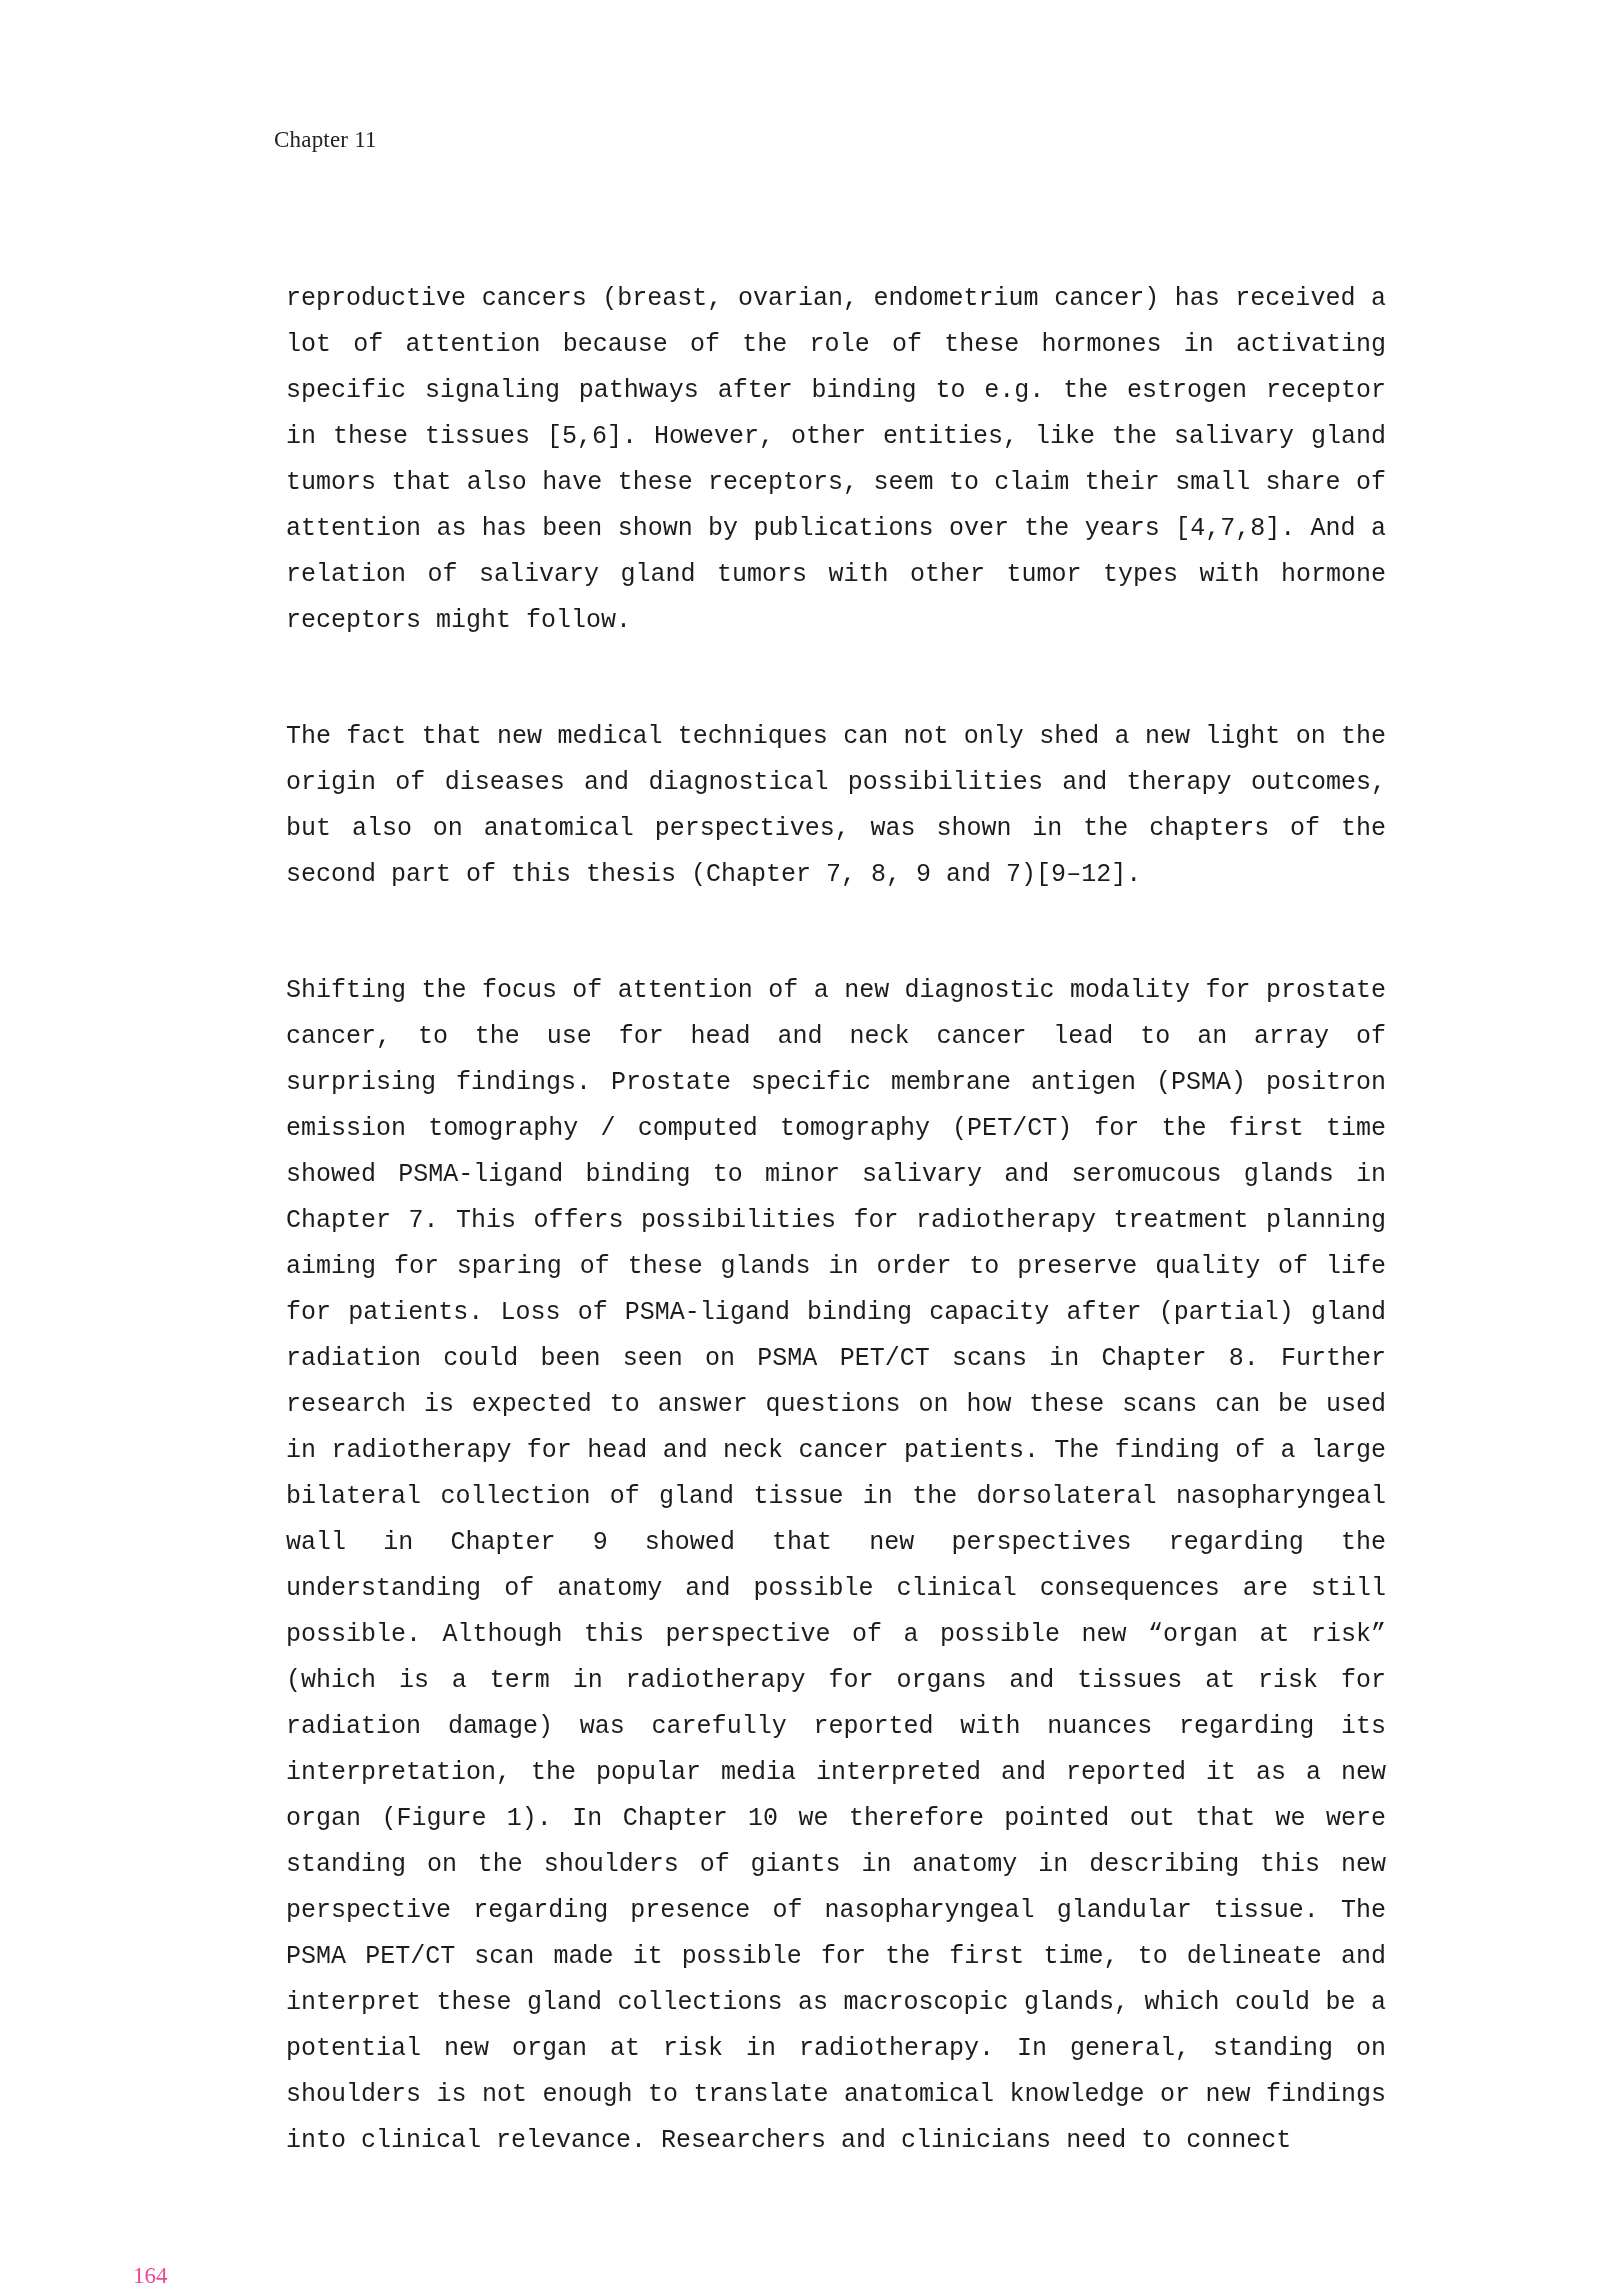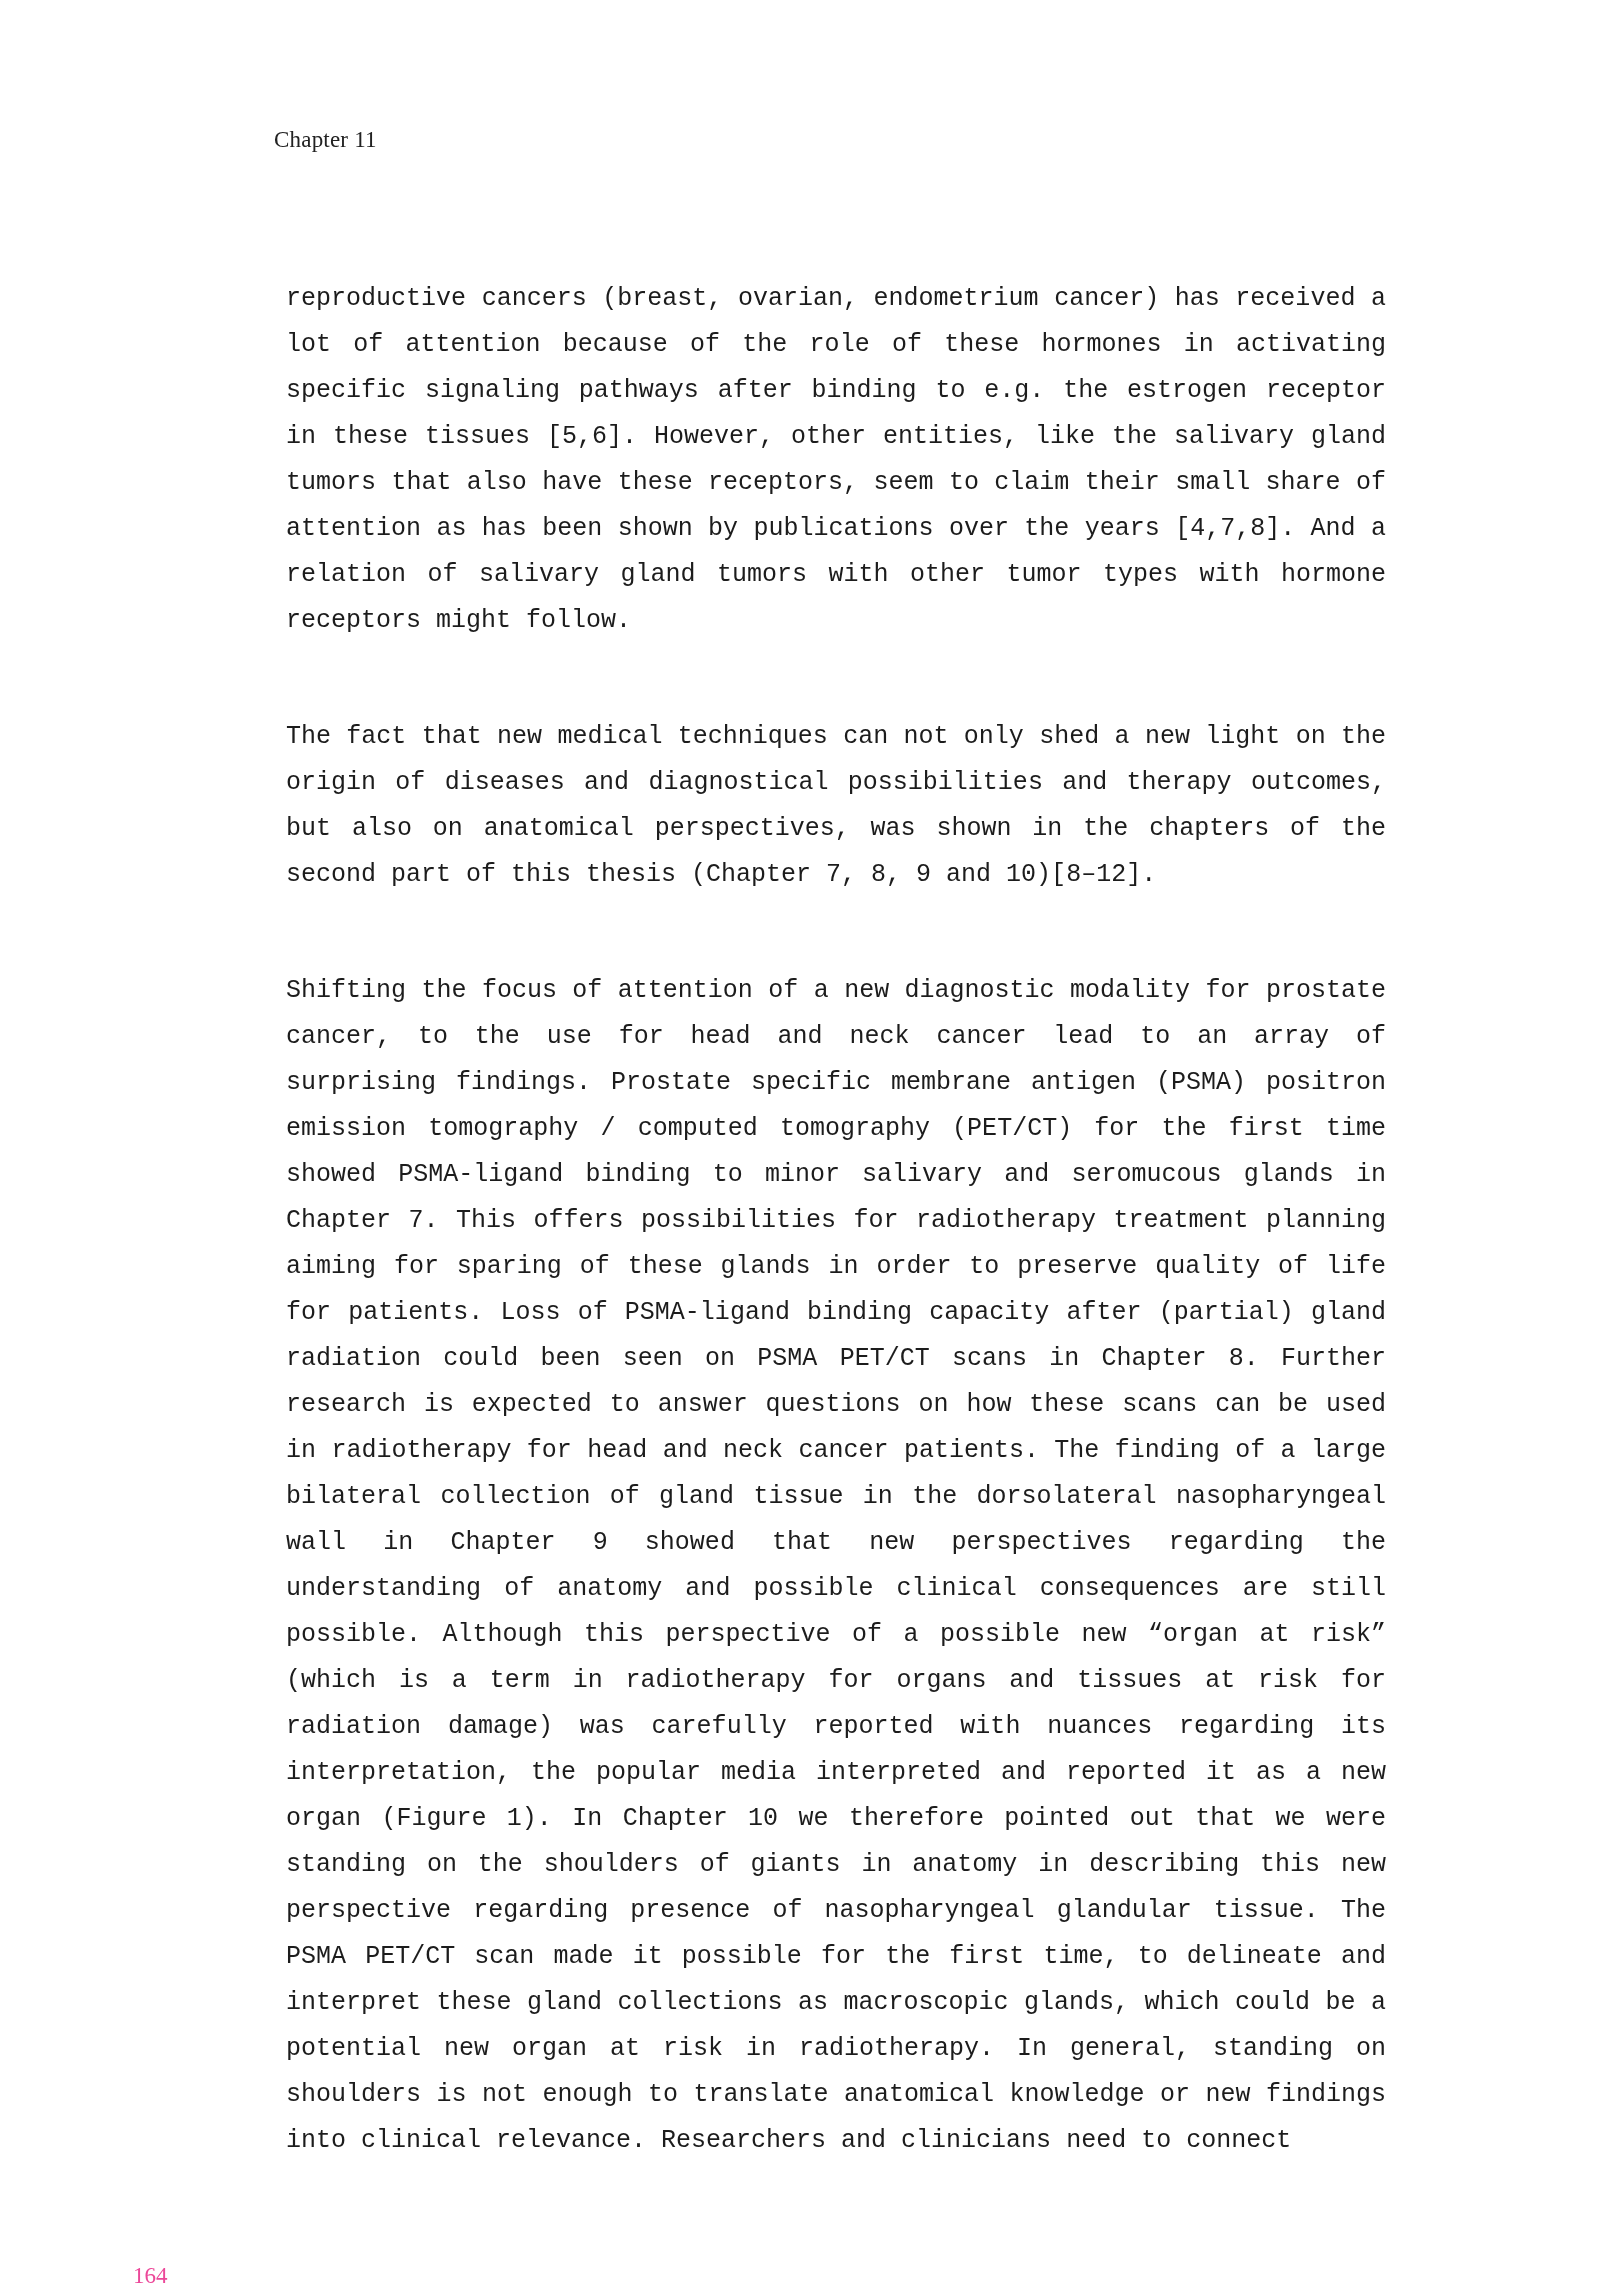--- a/index.html
+++ b/index.html
@@ -61,20 +61,20 @@
 </style>
 </head>
 <body>
 
 <div class="page">
 
   <header class="running-head">Chapter 11</header>
 
   <main class="body-text">
     <p>reproductive cancers (breast, ovarian, endometrium cancer) has received a lot of attention because of the role of these hormones in activating specific signaling pathways after binding to e.g. the estrogen receptor in these tissues [5,6]. However, other entities, like the salivary gland tumors that also have these receptors, seem to claim their small share of attention as has been shown by publications over the years [4,7,8]. And a relation of salivary gland tumors with other tumor types with hormone receptors might follow.</p>
-    <p>The fact that new medical techniques can not only shed a new light on the origin of diseases and diagnostical possibilities and therapy outcomes, but also on anatomical perspectives, was shown in the chapters of the second part of this thesis (Chapter 7, 8, 9 and 10)[8–12].</p>
+    <p>The fact that new medical techniques can not only shed a new light on the origin of diseases and diagnostical possibilities and therapy outcomes, but also on anatomical perspectives, was shown in the chapters of the second part of this thesis (Chapter 7, 8, 9 and 7)[9–12].</p>
     <p>Shifting the focus of attention of a new diagnostic modality for prostate cancer, to the use for head and neck cancer lead to an array of surprising findings. Prostate specific membrane antigen (PSMA) positron emission tomography / computed tomography (PET/CT) for the first time showed PSMA-ligand binding to minor salivary and seromucous glands in Chapter 7. This offers possibilities for radiotherapy treatment planning aiming for sparing of these glands in order to preserve quality of life for patients. Loss of PSMA-ligand binding capacity after (partial) gland radiation could been seen on PSMA PET/CT scans in Chapter 8. Further research is expected to answer questions on how these scans can be used in radiotherapy for head and neck cancer patients. The finding of a large bilateral collection of gland tissue in the dorsolateral nasopharyngeal wall in Chapter 9 showed that new perspectives regarding the understanding of anatomy and possible clinical consequences are still possible. Although this perspective of a possible new “organ at risk” (which is a term in radiotherapy for organs and tissues at risk for radiation damage) was carefully reported with nuances regarding its interpretation, the popular media interpreted and reported it as a new organ (Figure 1). In Chapter 10 we therefore pointed out that we were standing on the shoulders of giants in anatomy in describing this new perspective regarding presence of nasopharyngeal glandular tissue. The PSMA PET/CT scan made it possible for the first time, to delineate and interpret these gland collections as macroscopic glands, which could be a potential new organ at risk in radiotherapy. In general, standing on shoulders is not enough to translate anatomical knowledge or new findings into clinical relevance. Researchers and clinicians need to connect</p>
   </main>
 
   <footer class="page-number">164</footer>
 
 </div>
 
 
 </body></html>

